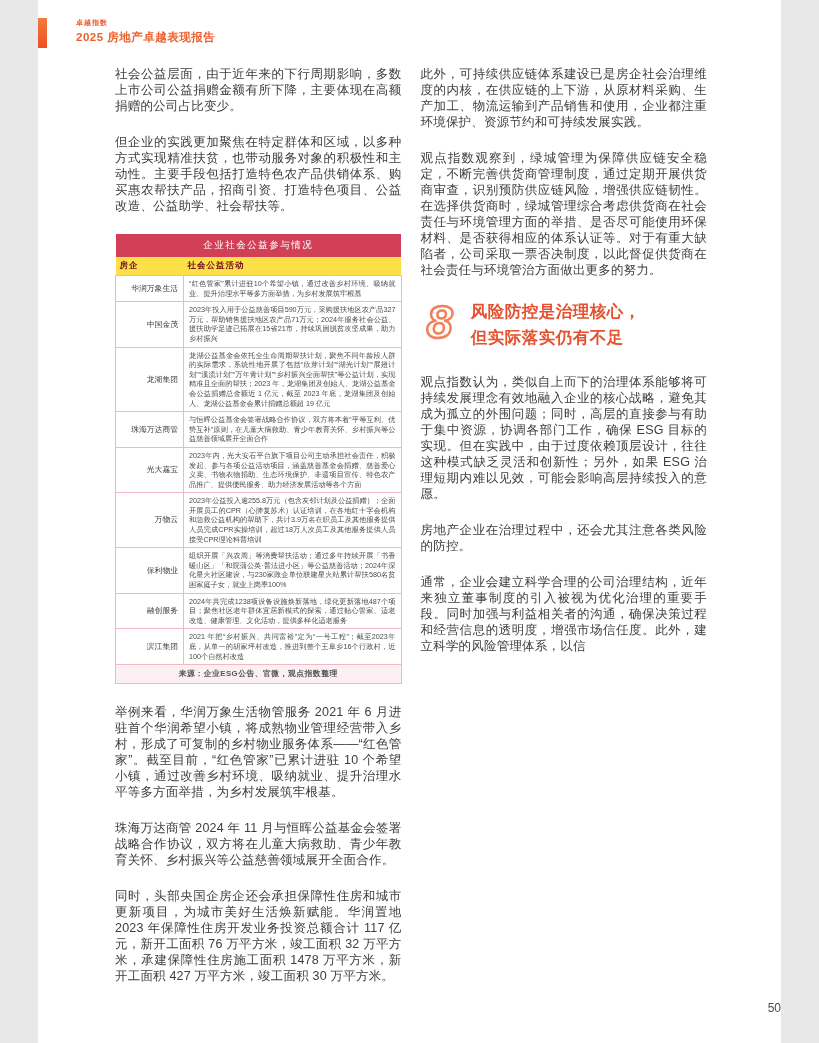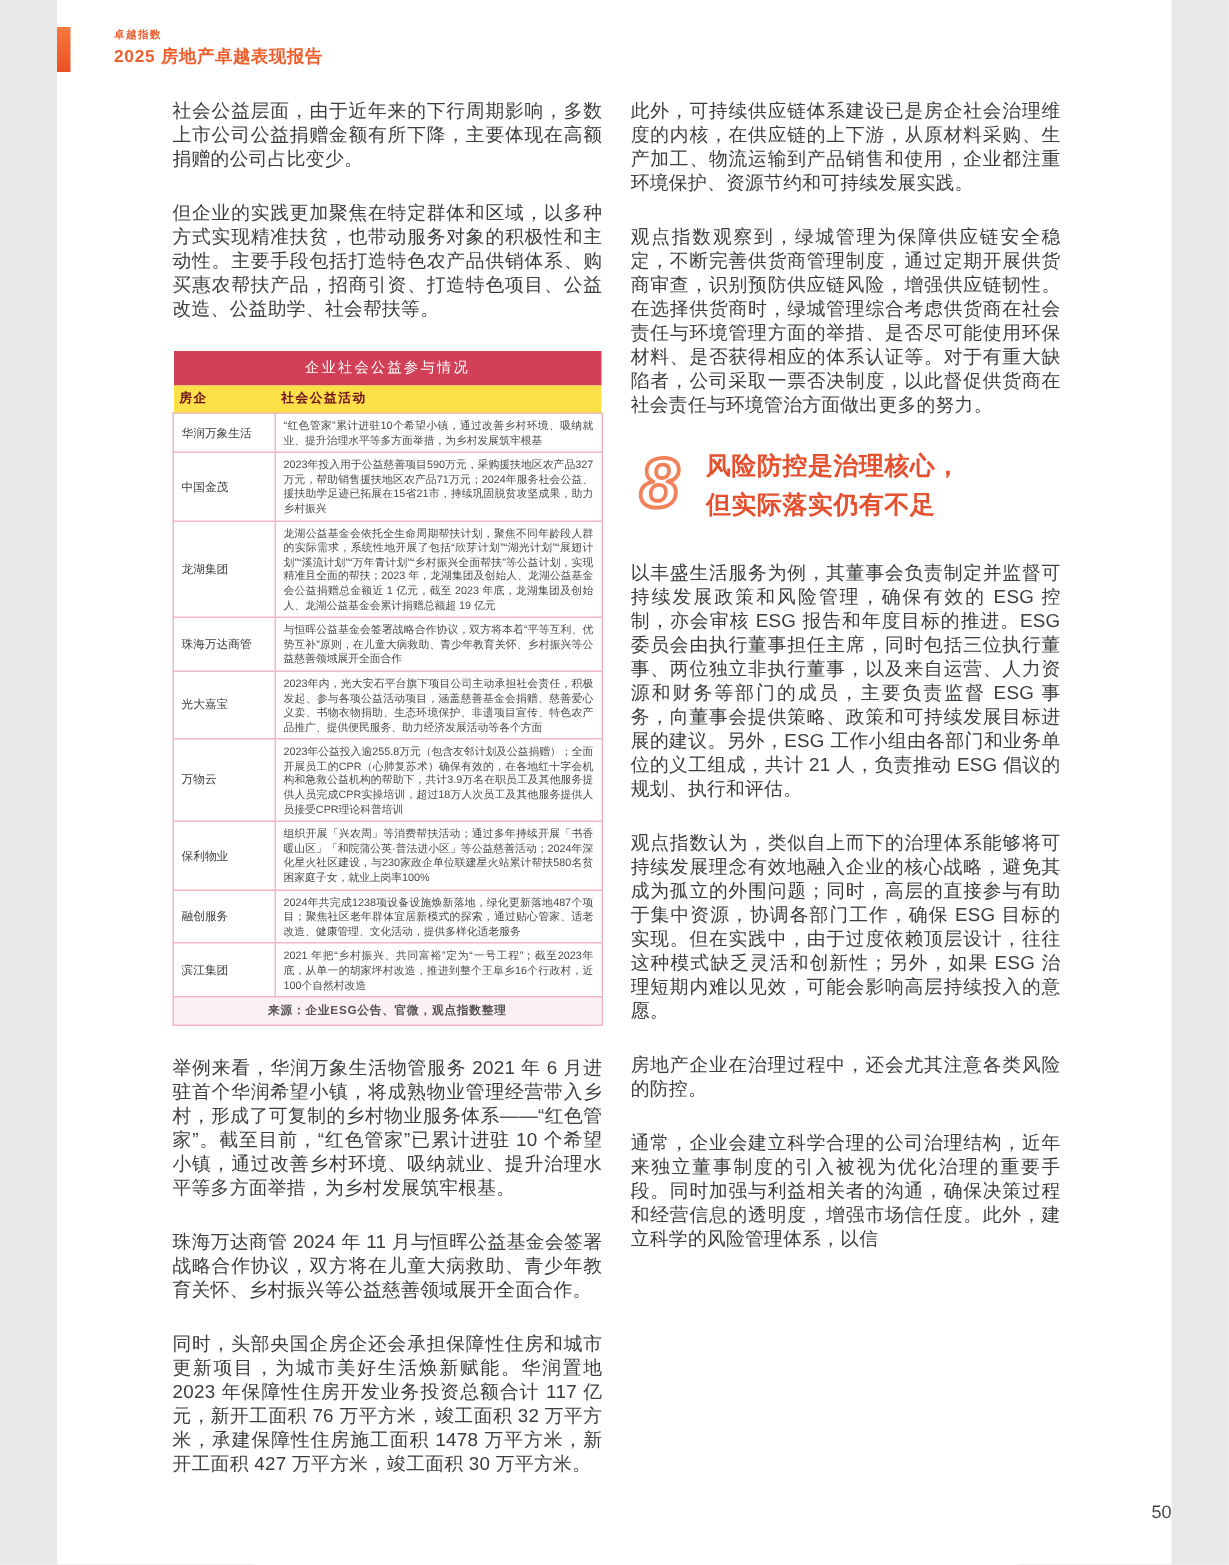--- a/index.html
+++ b/index.html
@@ -40,21 +40,21 @@
   .tbl-subhead th {
     background:#fde047; color:#70101f; font-size:8.5px; font-weight:bold;
     text-align:left; padding:3px 4px; letter-spacing:1px;
   }
   .csr-table td {
     border:1px solid #f1b7c2; vertical-align:middle;
     font-size:7.2px; line-height:9.6px; color:#4a4a4a;
     padding:3px 5px;
   }
   .csr-table col.c-company { width:68px; }
-  td.company { text-align:left; font-size:7.8px; color:#3c3c3c; }
+  td.company { text-align:right; font-size:7.8px; color:#3c3c3c; }
   td.activity { text-align:justify; }
   td.tbl-source {
     background:#fdf0f3; text-align:center; font-size:7.8px; font-weight:bold;
     color:#555; padding:4px; letter-spacing:0.5px;
   }
   
   .section-head { display:flex; align-items:flex-start; margin:14px 0 24px 0; }
   .sec-num {
     font-size:47px; line-height:0.95; font-weight:bold; font-style:italic;
     color:#ffffff; -webkit-text-stroke:2.5px #f0815a;
@@ -128,21 +128,21 @@
               <td class="activity">与恒晖公益基金会签署战略合作协议，双方将本着“平等互利、优势互补”原则，在儿童大病救助、青少年教育关怀、乡村振兴等公益慈善领域展开全面合作</td>
             </tr>
 
             <tr class="tbl-row">
               <td class="company">光大嘉宝</td>
               <td class="activity">2023年内，光大安石平台旗下项目公司主动承担社会责任，积极发起、参与各项公益活动项目，涵盖慈善基金会捐赠、慈善爱心义卖、书物衣物捐助、生态环境保护、非遗项目宣传、特色农产品推广、提供便民服务、助力经济发展活动等各个方面</td>
             </tr>
 
             <tr class="tbl-row">
               <td class="company">万物云</td>
-              <td class="activity">2023年公益投入逾255.8万元（包含友邻计划及公益捐赠）；全面开展员工的CPR（心肺复苏术）确保有效的，在各地红十字会机构和急救公益机构的帮助下，共计3.9万名在职员工及其他服务提供人员完成CPR实操培训，超过18万人次员工及其他服务提供人员接受CPR理论科普培训</td>
+              <td class="activity">2023年公益投入逾255.8万元（包含友邻计划及公益捐赠）；全面开展员工的CPR（心肺复苏术）认证培训，在各地红十字会机构和急救公益机构的帮助下，共计3.9万名在职员工及其他服务提供人员完成CPR实操培训，超过18万人次员工及其他服务提供人员接受CPR理论科普培训</td>
             </tr>
 
             <tr class="tbl-row">
               <td class="company">保利物业</td>
               <td class="activity">组织开展「兴农周」等消费帮扶活动；通过多年持续开展「书香暖山区」「和院蒲公英·普法进小区」等公益慈善活动；2024年深化星火社区建设，与230家政企单位联建星火站累计帮扶580名贫困家庭子女，就业上岗率100%</td>
             </tr>
 
             <tr class="tbl-row">
               <td class="company">融创服务</td>
               <td class="activity">2024年共完成1238项设备设施焕新落地，绿化更新落地487个项目；聚焦社区老年群体宜居新模式的探索，通过贴心管家、适老改造、健康管理、文化活动，提供多样化适老服务</td>
@@ -185,21 +185,20 @@
         <span class="sec-num">8</span>
         <div class="sec-title">
           <div>风险防控是治理核心，</div>
           <div>但实际落实仍有不足</div>
         </div>
       </div>
 
       <div>
 
 
-          <p class="body-para">以丰盛生活服务为例，其董事会负责制定并监督可持续发展政策和风险管理，确保有效的 ESG 控制，亦会审核 ESG 报告和年度目标的推进。ESG 委员会由执行董事担任主席，同时包括三位执行董事、两位独立非执行董事，以及来自运营、人力资源和财务等部门的成员，主要负责监督 ESG 事务，向董事会提供策略、政策和可持续发展目标进展的建议。另外，ESG 工作小组由各部门和业务单位的义工组成，共计 21 人，负责推动 ESG 倡议的规划、执行和评估。</p>
 
           <p class="body-para">观点指数认为，类似自上而下的治理体系能够将可持续发展理念有效地融入企业的核心战略，避免其成为孤立的外围问题；同时，高层的直接参与有助于集中资源，协调各部门工作，确保 ESG 目标的实现。但在实践中，由于过度依赖顶层设计，往往这种模式缺乏灵活和创新性；另外，如果 ESG 治理短期内难以见效，可能会影响高层持续投入的意愿。</p>
 
           <p class="body-para">房地产企业在治理过程中，还会尤其注意各类风险的防控。</p>
 
           <p class="body-para">通常，企业会建立科学合理的公司治理结构，近年来独立董事制度的引入被视为优化治理的重要手段。同时加强与利益相关者的沟通，确保决策过程和经营信息的透明度，增强市场信任度。此外，建立科学的风险管理体系，以信</p>
         </div>
 
     </section>
 

